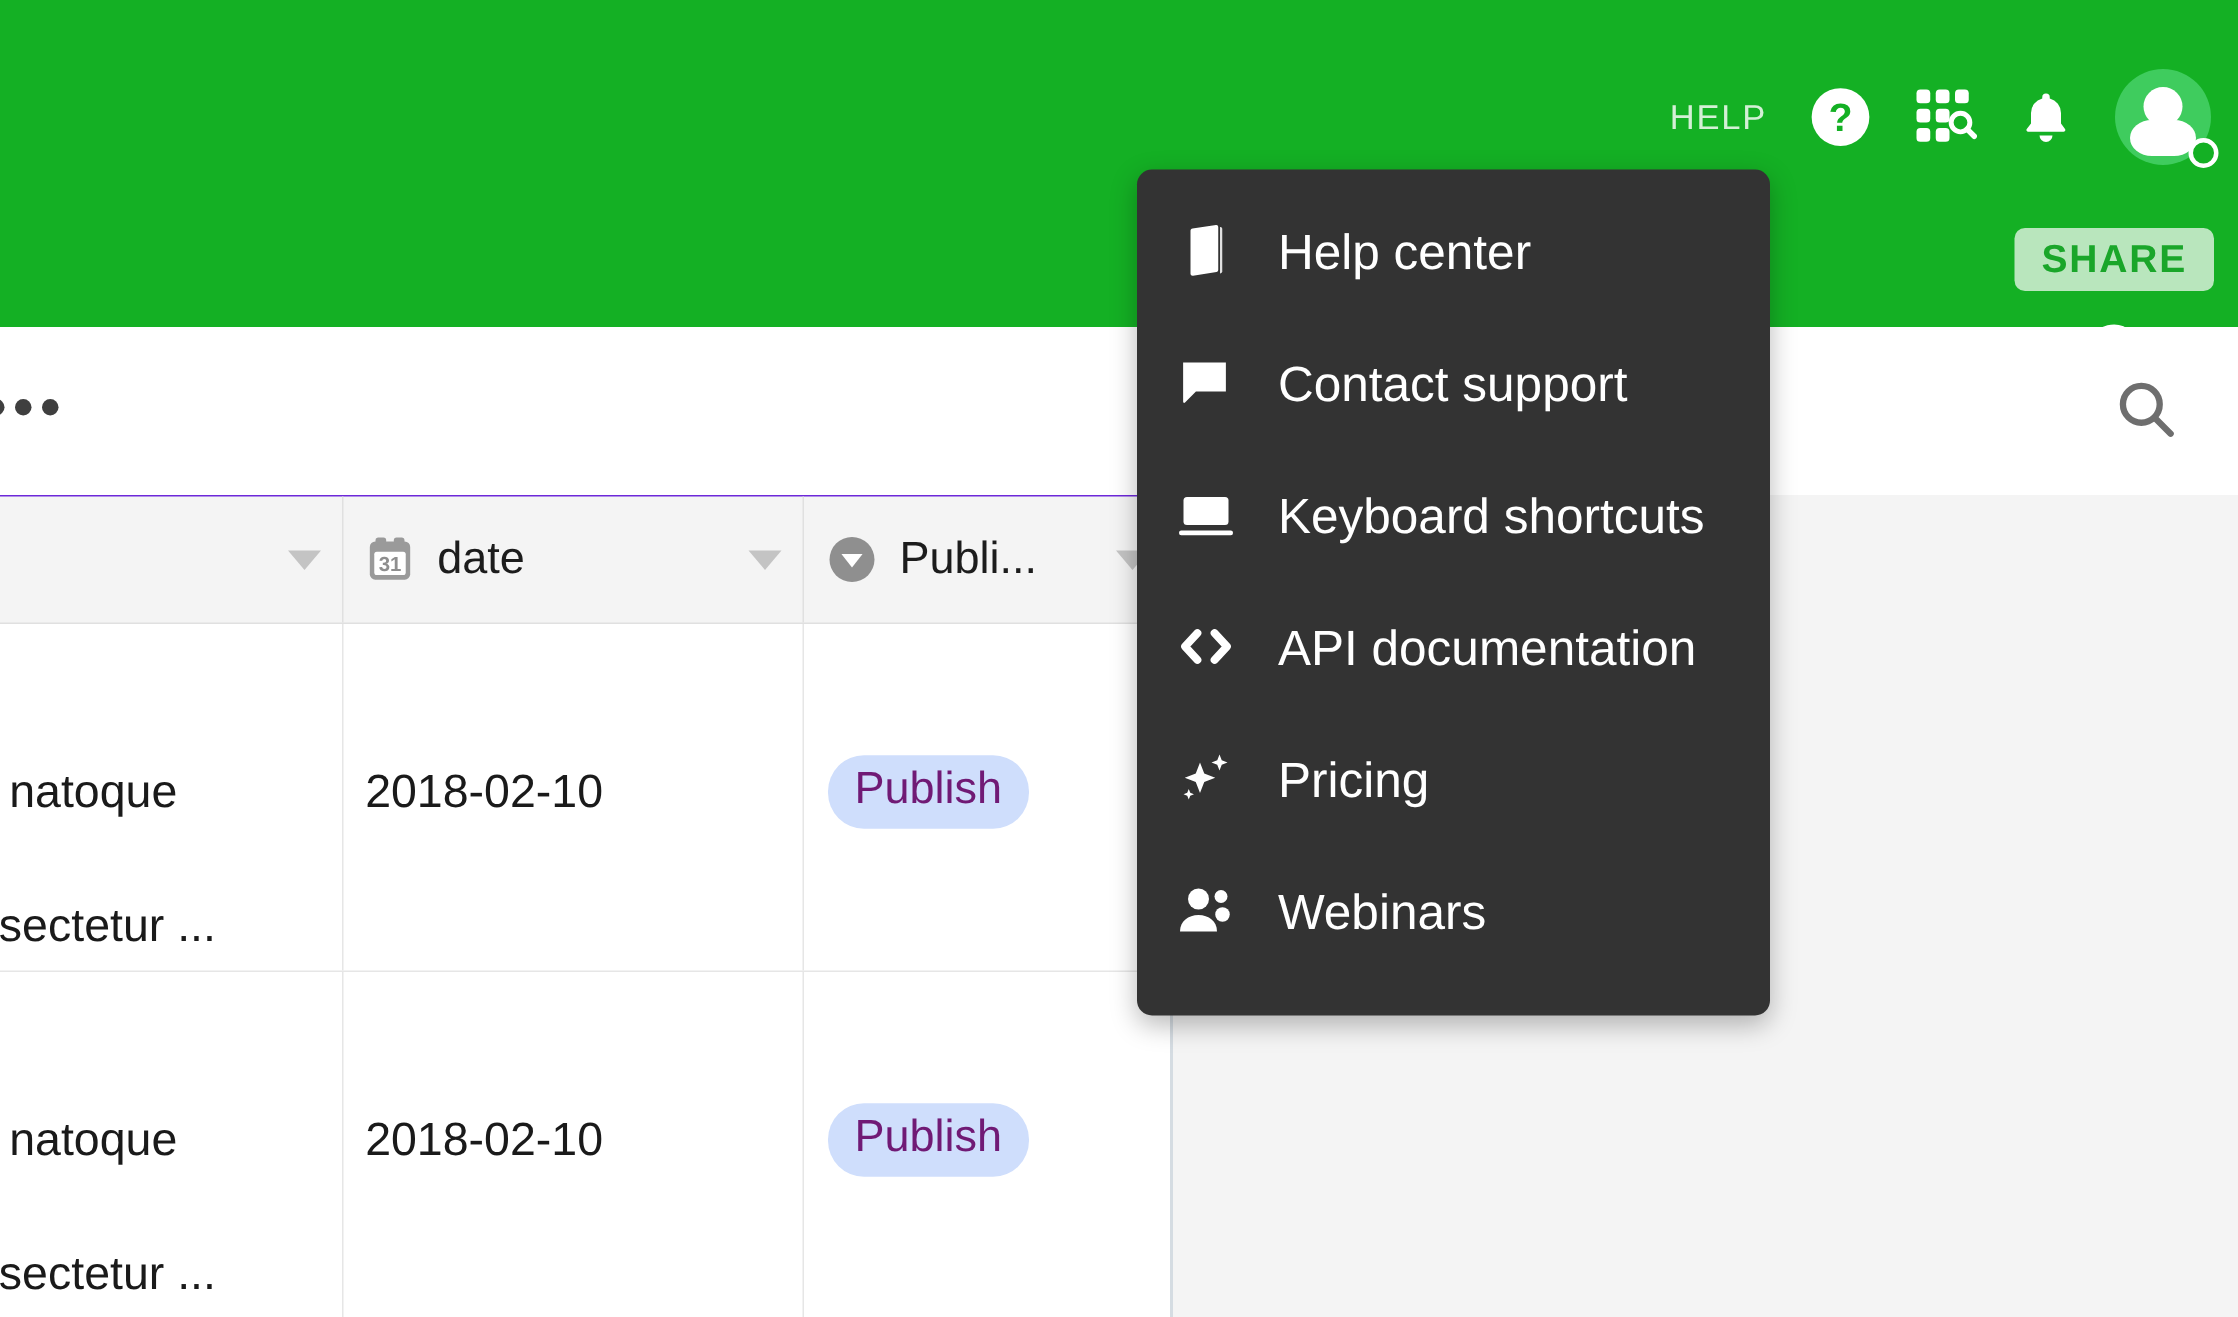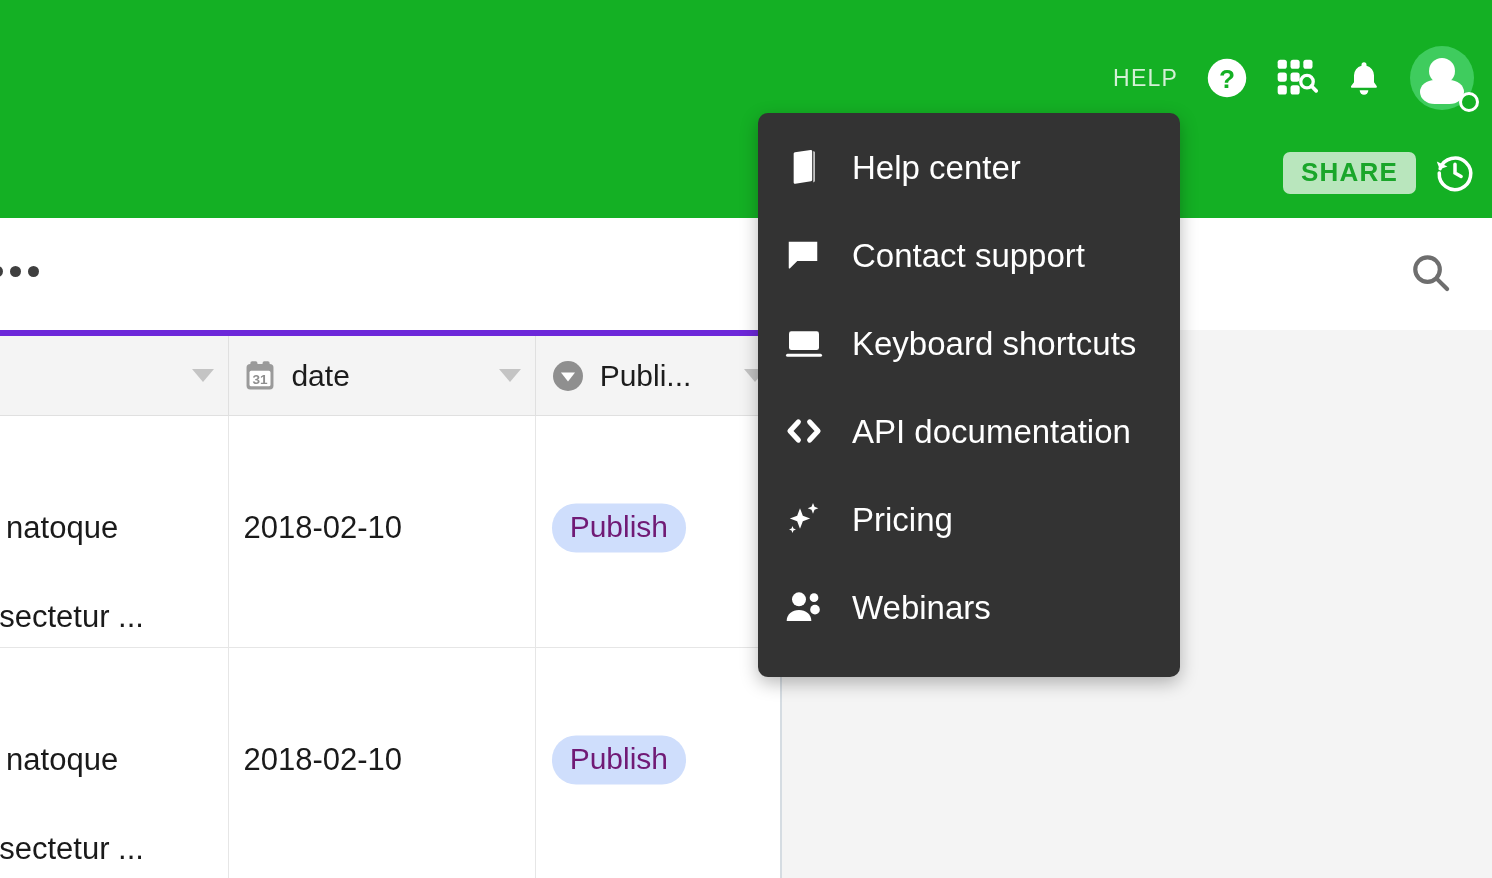--- a/index.html
+++ b/index.html
@@ -89,20 +89,21 @@
   }
 
   
   .share-row {
     position: absolute;
     right: 16px;
     top: 152px;
     display: flex;
     align-items: center;
     gap: 18px;
+    flex-direction: column;
   }
   .share-btn {
     background: #b9e6bd;
     color: #1aa62a;
     font-size: 26px;
     font-weight: 700;
     letter-spacing: 1.2px;
     padding: 7px 18px 9px 18px;
     border-radius: 7px;
     cursor: pointer;
@@ -148,21 +149,21 @@
     border-right: 2px solid #d5dce2;
     box-sizing: border-box;
     overflow: hidden;
   }
 
   .thead {
     display: flex;
     height: 86px;
     background: #f4f4f4;
     border-bottom: 1px solid #e0e0e0;
-    border-top: 6px solid #6d28d9;
+    border-top: 1px solid #6d28d9;
     box-sizing: border-box;
   }
   .th {
     display: flex;
     align-items: center;
     box-sizing: border-box;
     border-right: 1px solid #e0e0e0;
     padding: 0 14px;
     position: relative;
   }

